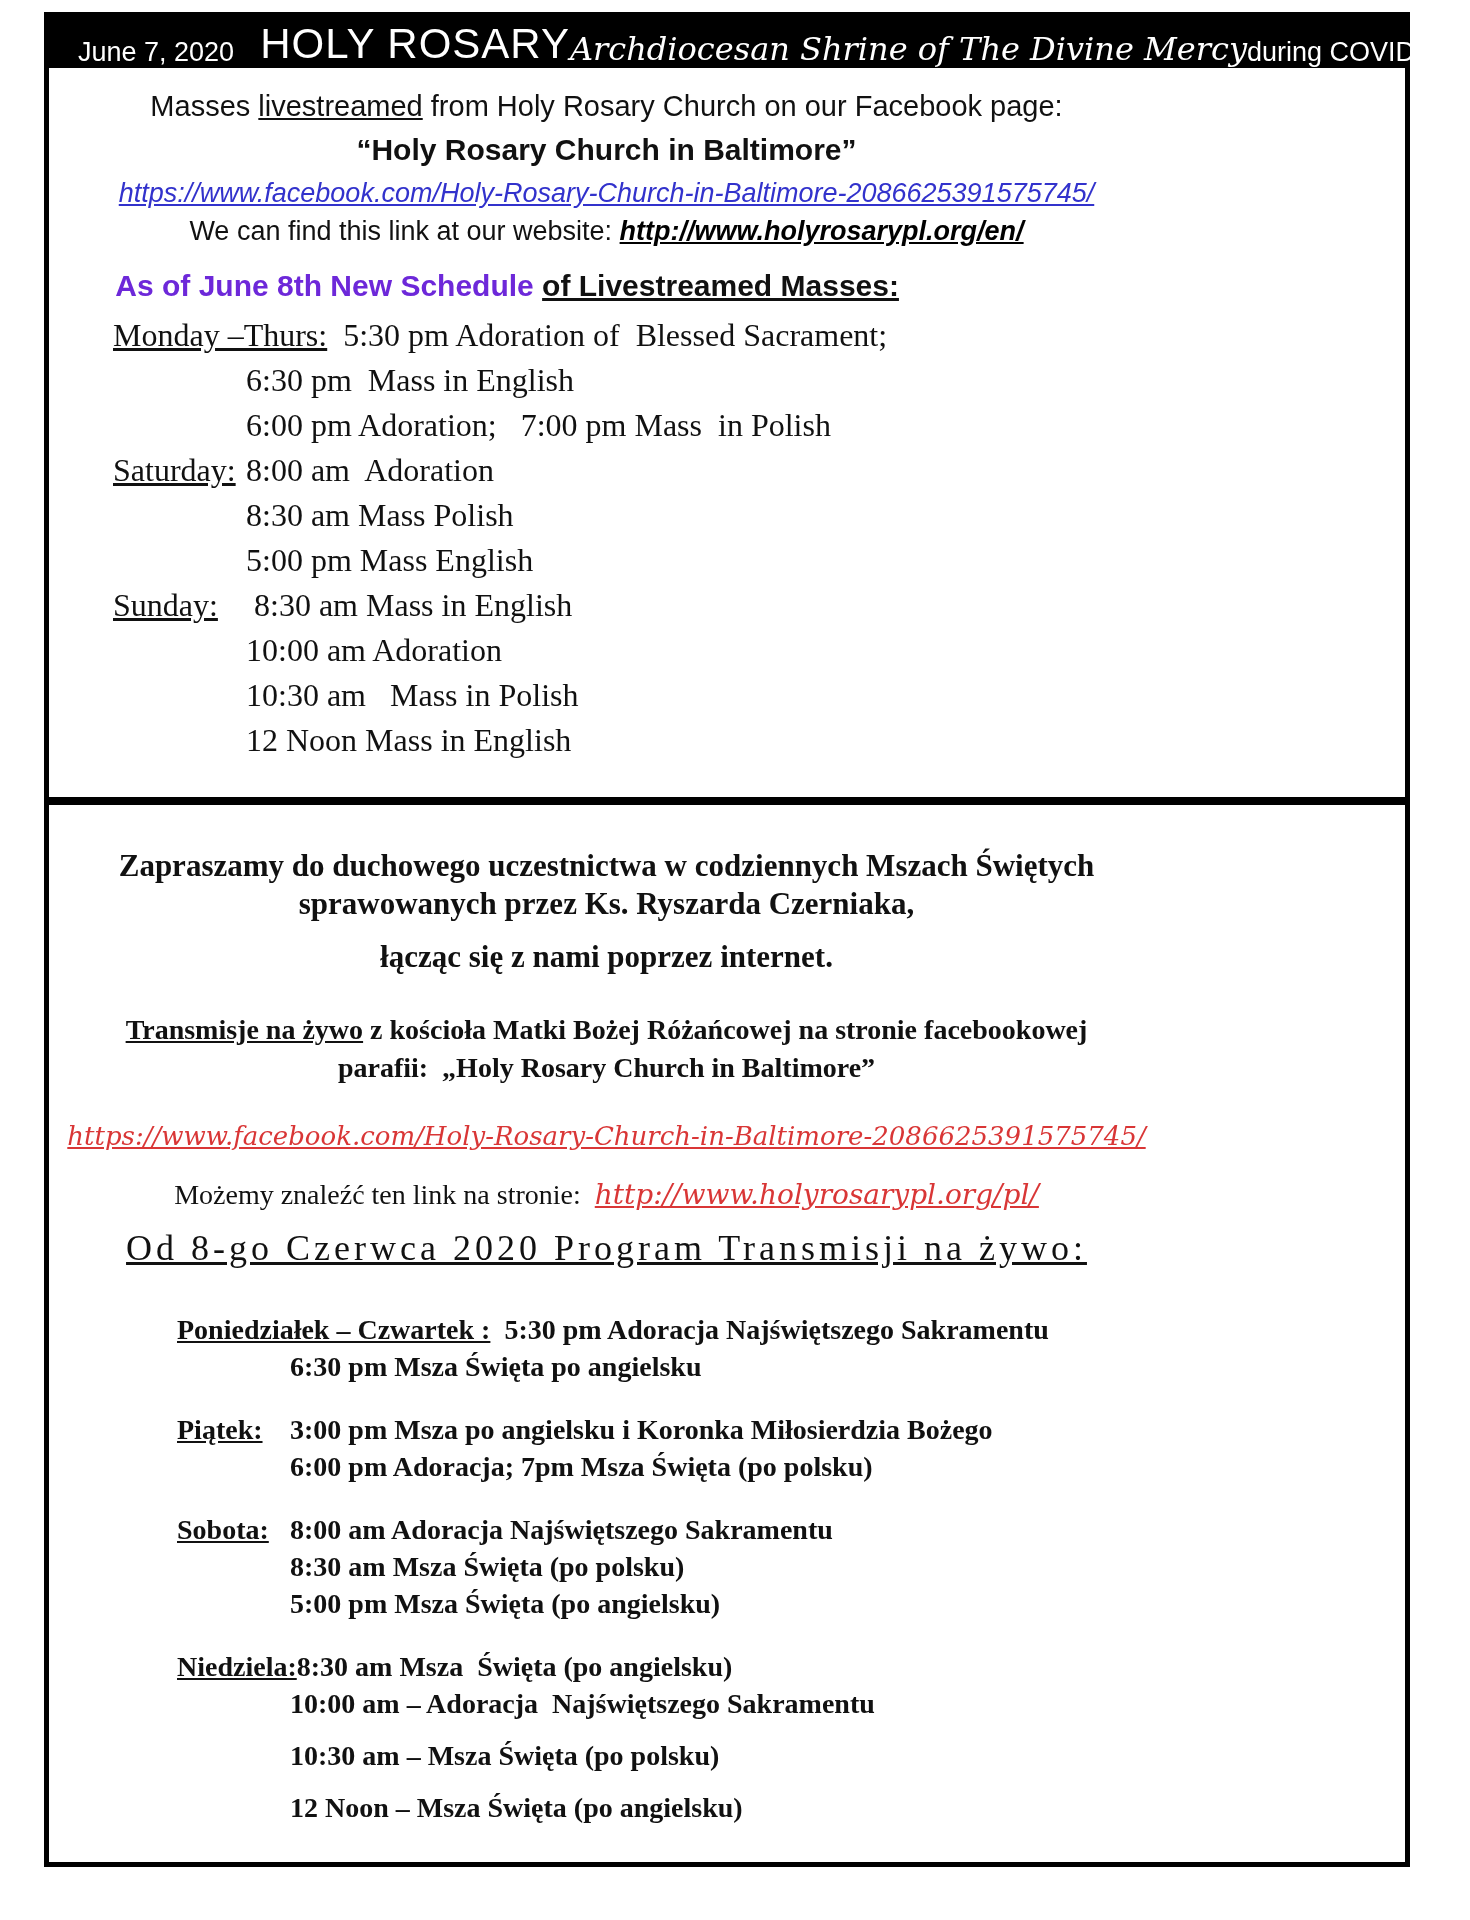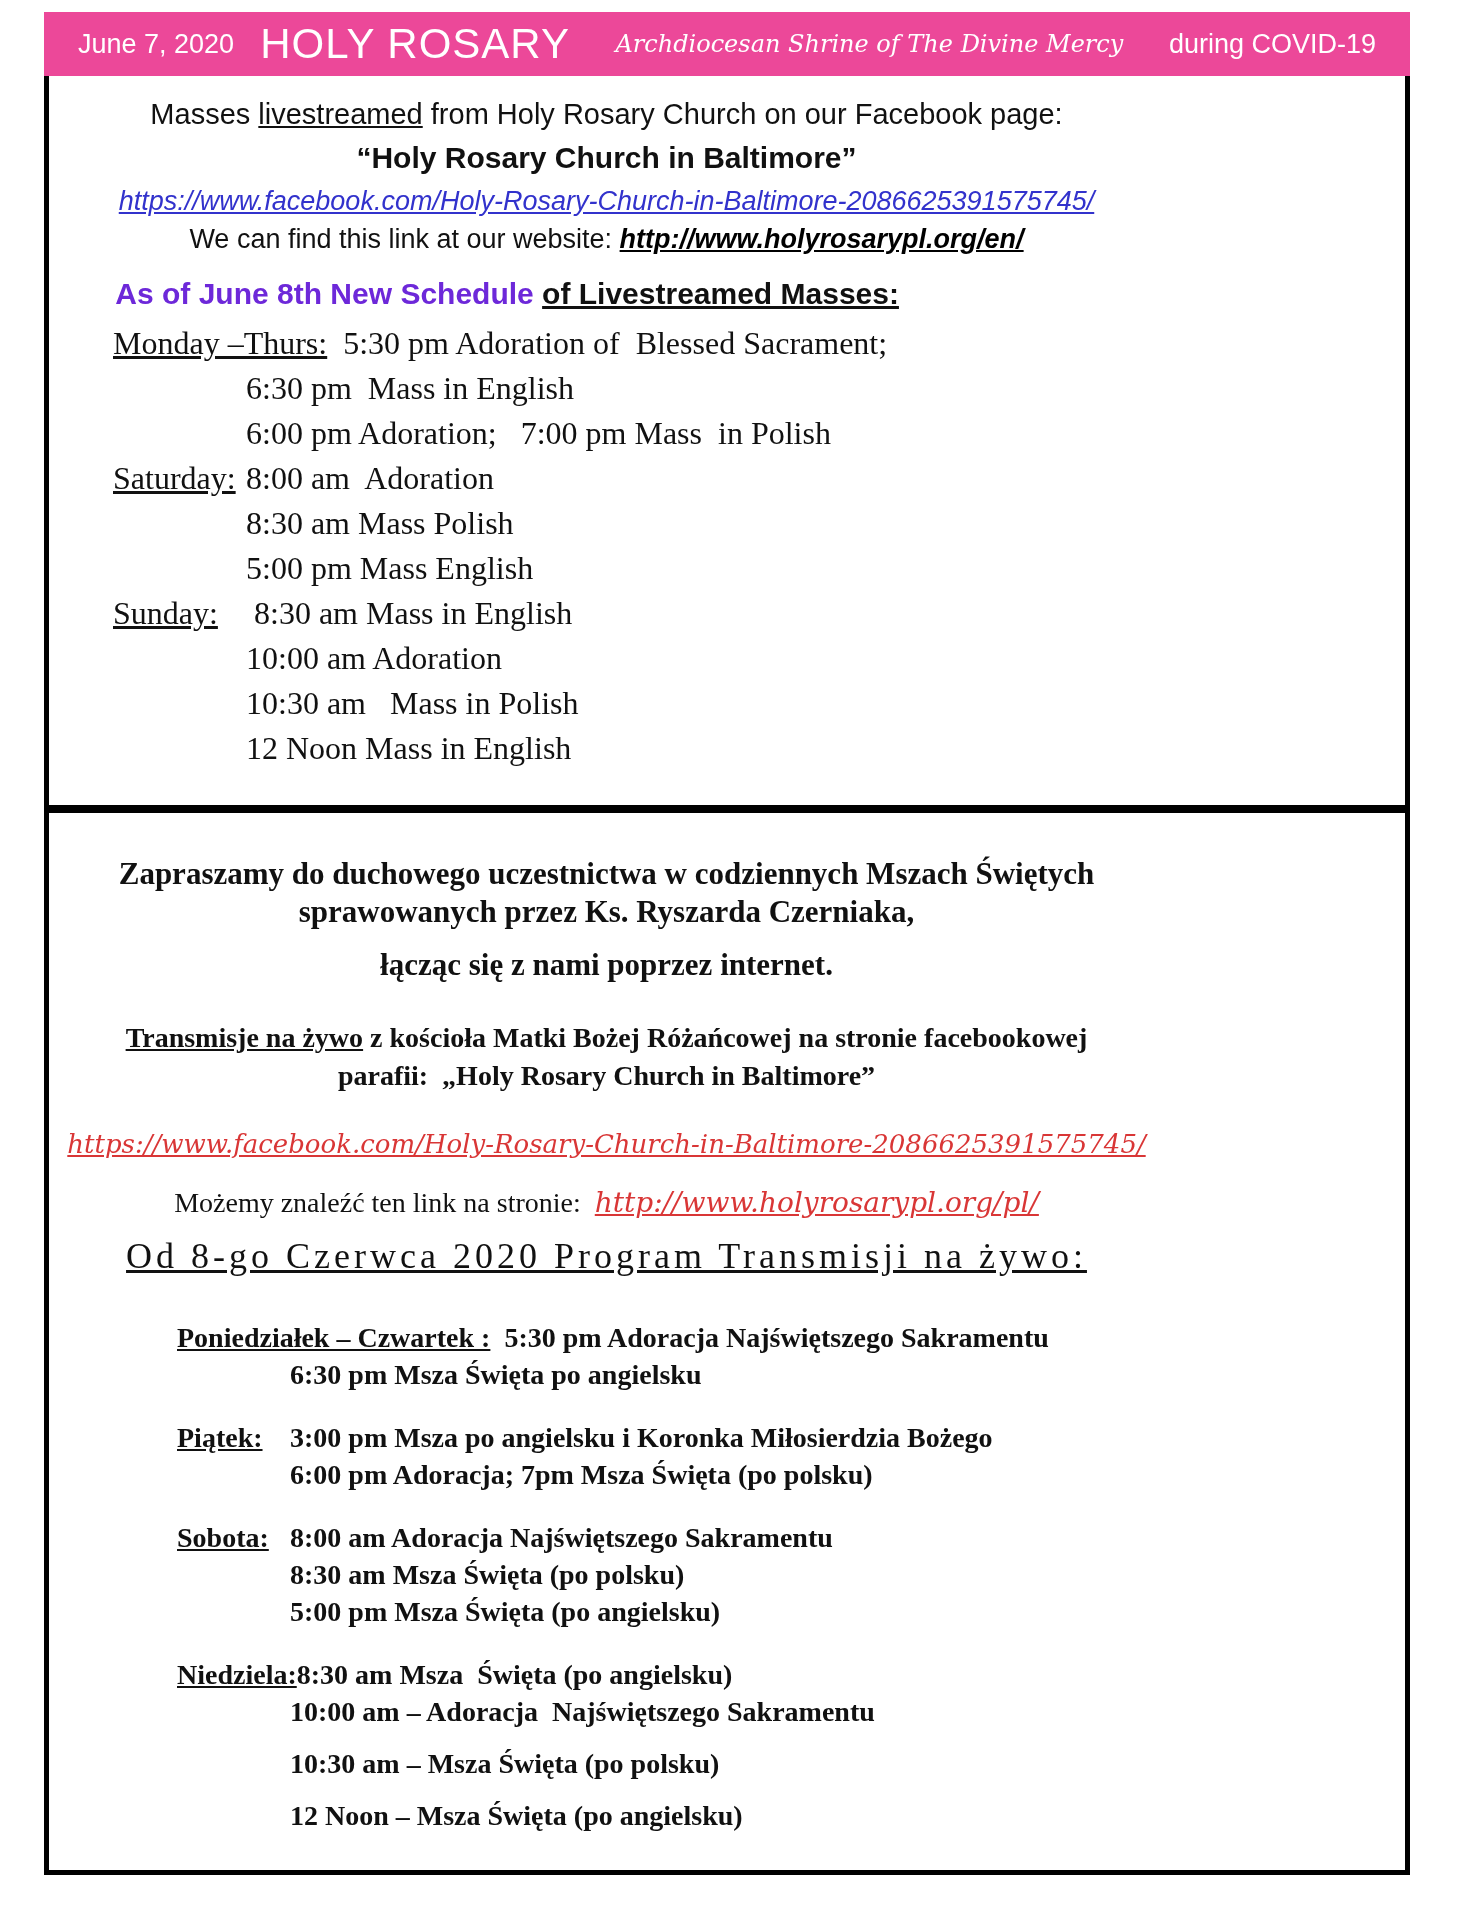--- a/index.html
+++ b/index.html
@@ -5,28 +5,28 @@
   html,body{margin:0;padding:0;}
   body{
     width:1470px;height:1920px;background:#ffffff;
     font-family:"Liberation Sans",sans-serif;color:#111;
     -webkit-font-smoothing:antialiased;
   }
   .doc{position:absolute;left:44px;top:12px;width:1366px;}
 
   
   .header-bar{
-    background:#ec4899;color:#fff;height:64px;
-    display:flex;align-items:center;
+    background:#000000;color:#fff;height:56px;
+    display:flex;align-items:flex-end;
     padding:0 34px;box-sizing:border-box;
   }
   .hdr-date{font-size:27px;white-space:pre;}
   .hdr-title{font-size:42px;letter-spacing:1px;margin-left:26px;white-space:pre;}
   .hdr-sub{
-    font-family:"DejaVu Serif",serif;font-style:italic;font-size:24px;
+    font-family:"DejaVu Serif",serif;font-style:italic;font-size:32px;
     flex:1;text-align:center;white-space:pre;
   }
   .hdr-covid{font-size:27px;white-space:pre;}
 
   
   .doc-body{border:5px solid #000;border-top:none;}
   .divider{height:8px;background:#000;}
 
   
   .sec-english{padding:16px 0 34px 0;}

